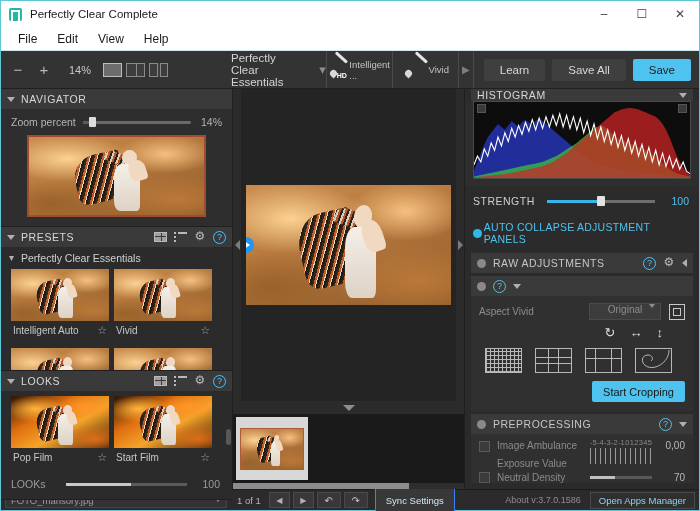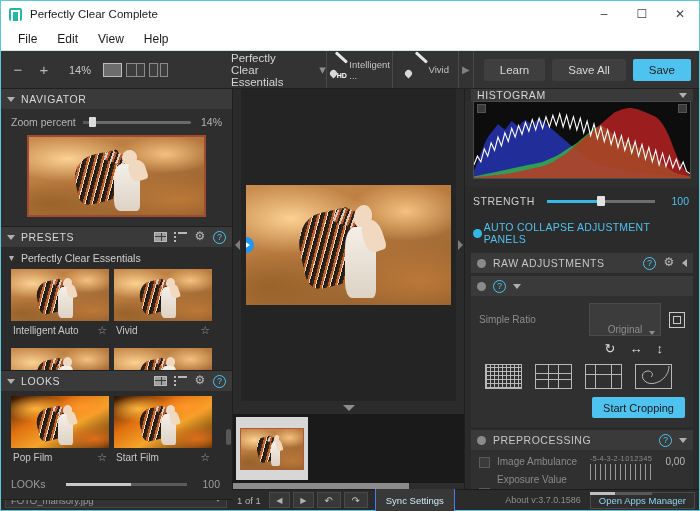--- a/index.html
+++ b/index.html
@@ -209,22 +209,22 @@
 
   .sec { margin:0 6px 3px; }
   .sec-hd { height:20px; background:#3a3a3a; display:flex; align-items:center; gap:7px;
             padding:0 6px; }
   .dotg { width:9px;height:9px;border-radius:50%;background:#8a8a8a; }
   .sec-hd .t { flex:1; font-size:10.5px; letter-spacing:.5px; color:#c6c6c6; }
   .sec-body { background:#303030; padding:7px 8px 9px; }
 
   .aspect-row { display:flex; align-items:center; gap:8px; }
   .aspect-row .lb { font-size:10px; color:#8d8d8d; width:62px; }
-  .selectbox { flex:1; height:33px; background:#3c3c3c; border:1px solid #4a4a4a;
-               display:flex; align-items:flex-end; justify-content:center; position:relative;
+  .selectbox { flex:1; height:17px; background:#3c3c3c; border:1px solid #4a4a4a;
+               display:flex; align-items:flex-start; justify-content:center; position:relative;
                font-size:10px; color:#8d8d8d;margin-left:40px; }
   .selectbox .cd { position:absolute; right:5px; width:0;height:0;
                border-left:3.5px solid transparent;border-right:3.5px solid transparent;
                border-top:4px solid #8d8d8d; }
   .cropico { width:16px;height:16px;border:1.4px solid #c8c8c8; position:relative; }
   .cropico::after { content:""; position:absolute; left:3px; top:3px; right:3px; bottom:3px;
                border:1.4px solid #c8c8c8; }
   .rot-row { display:flex; align-items:center; justify-content:flex-end; gap:14px;
              padding:5px 22px 4px 0; color:#dcdcdc; font-size:13px; }
   .gridrow { display:flex; gap:13px; padding:4px 0 6px 6px; }
@@ -614,21 +614,21 @@
       </div>
 
       <div class="sec">
         <div class="sec-hd">
           <div class="dotg"></div>
           <div class="ic-help">?</div>
           <div class="tri"></div>
         </div>
         <div class="sec-body">
           <div class="aspect-row">
-            <div class="lb">Simple Ratio</div>
+            <div class="lb">Aspect Vivid</div>
             <div class="selectbox">
               <span>Original</span>
               <span class="cd"></span>
             </div>
             <div class="cropico"></div>
           </div>
           <div class="rot-row">
             <span>↻</span>
             <span>↔</span>
             <span>↕</span>

